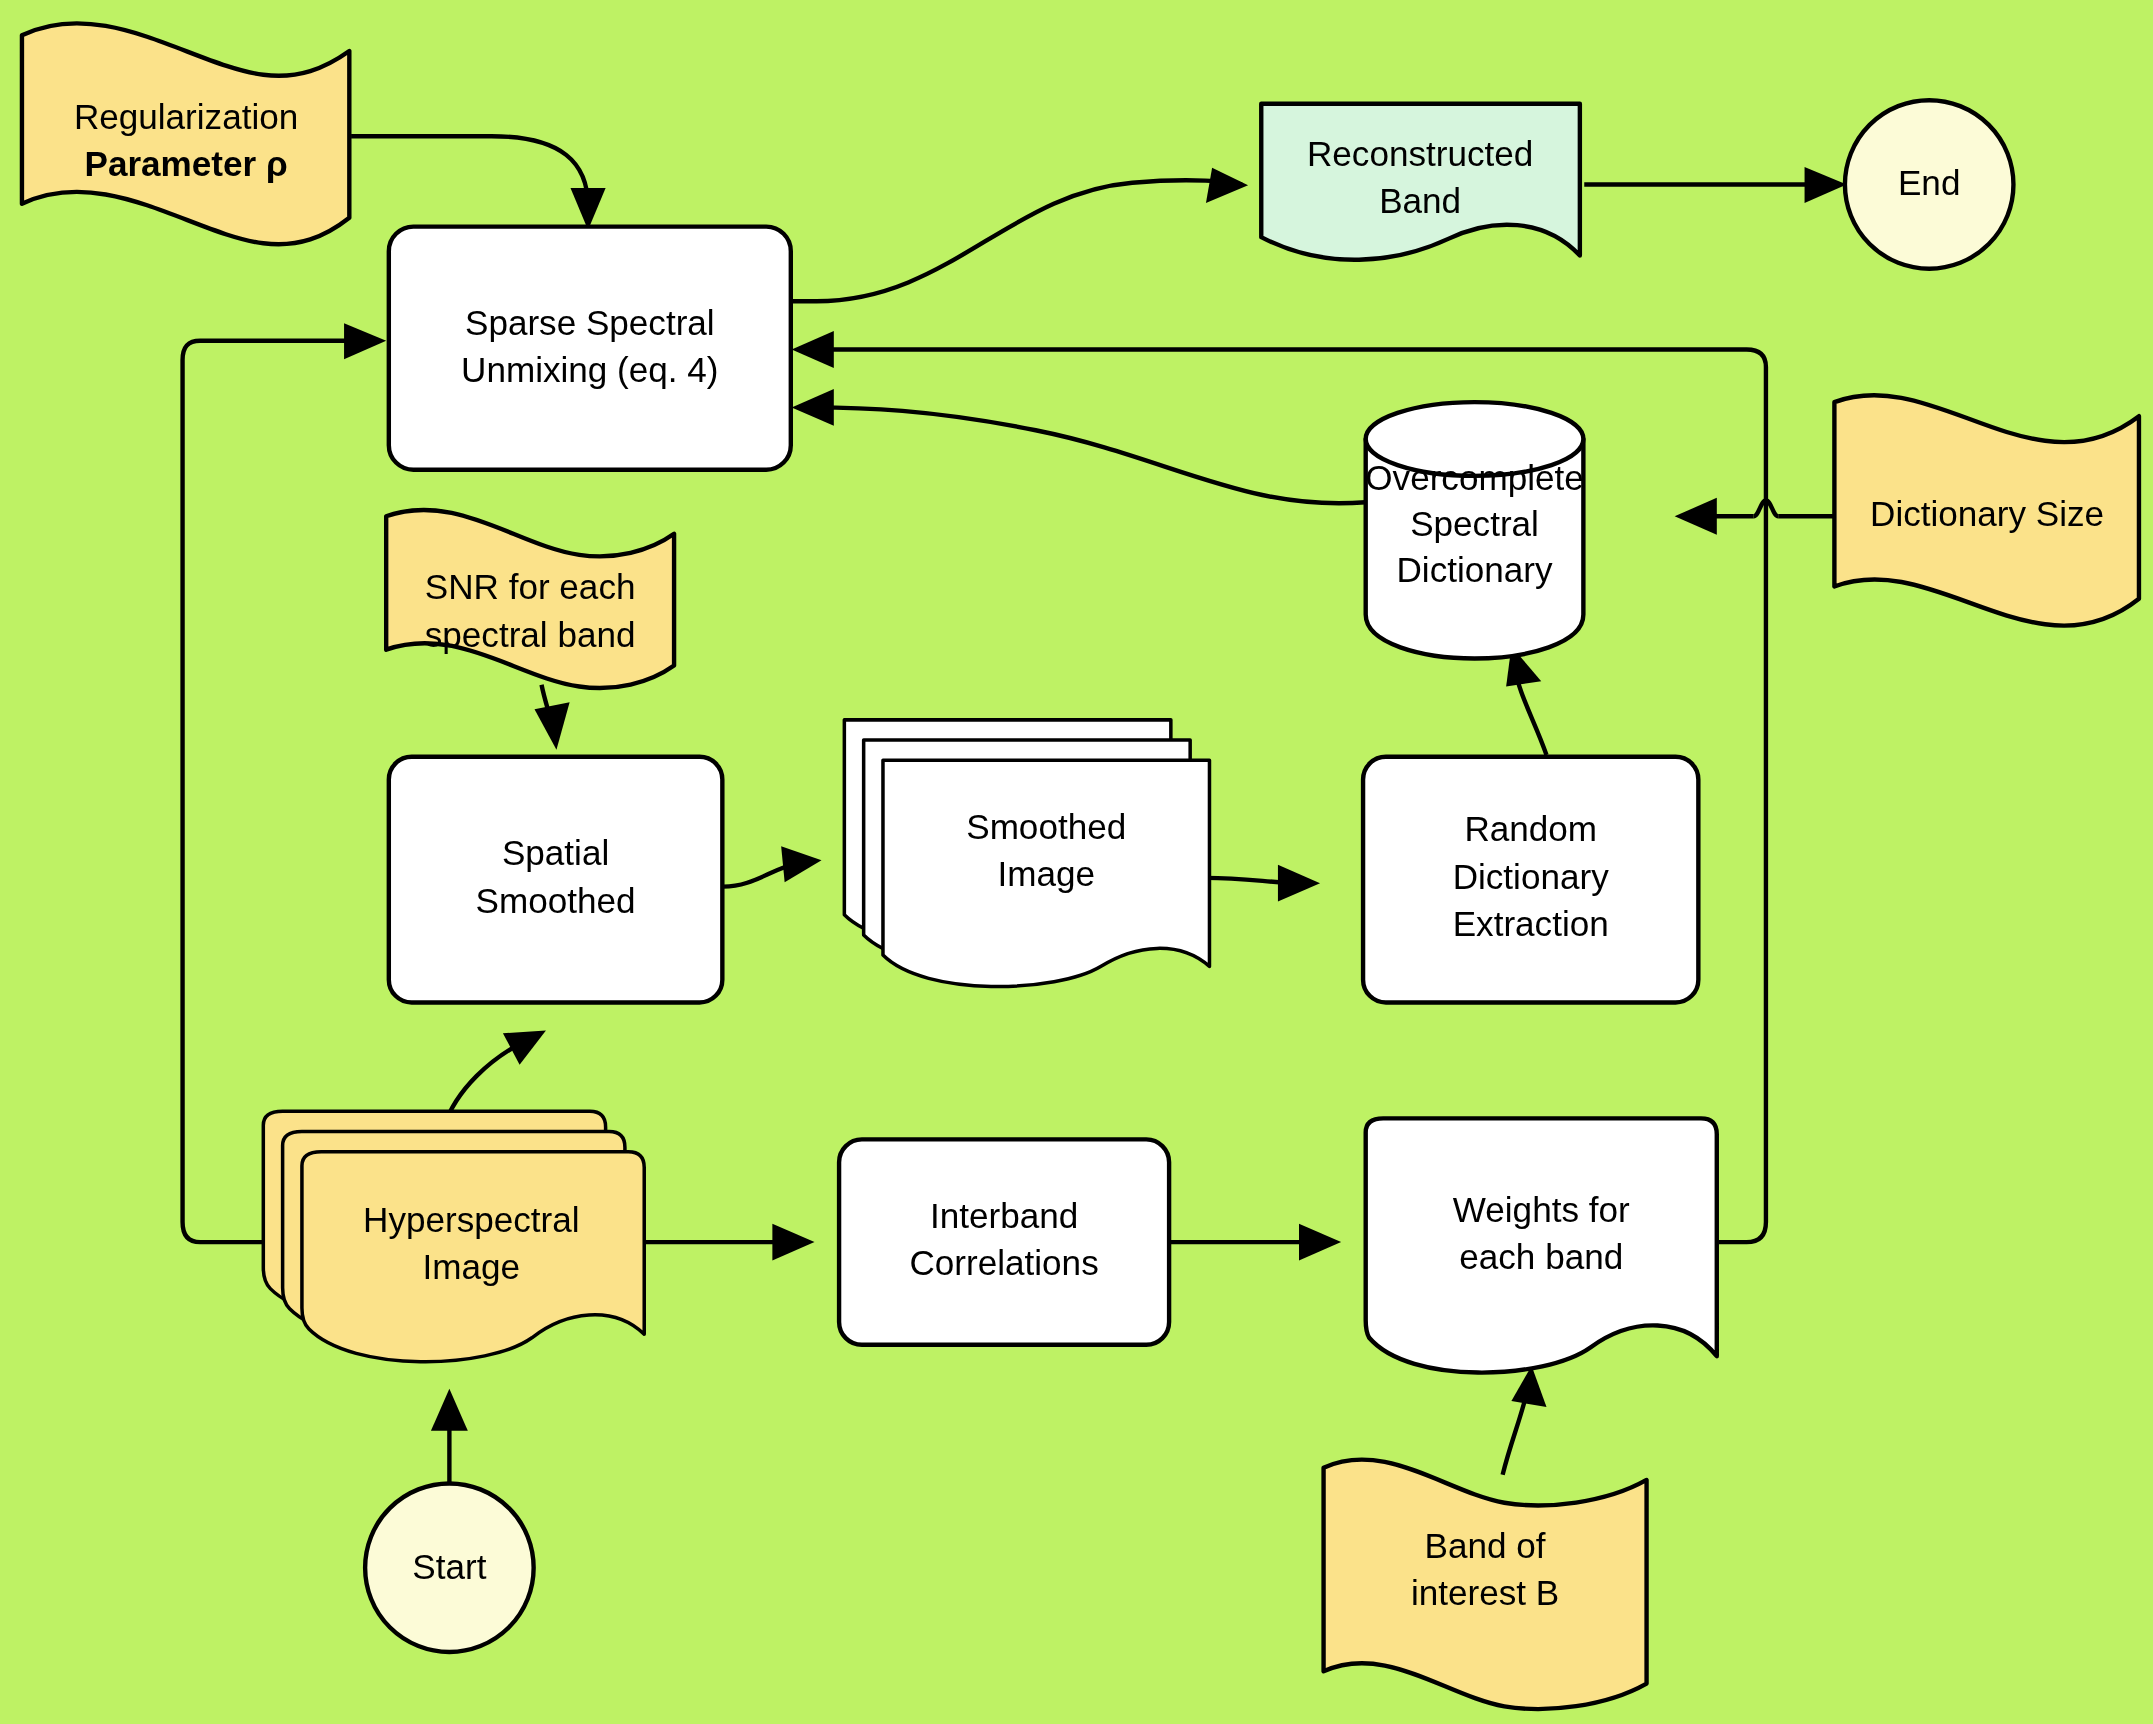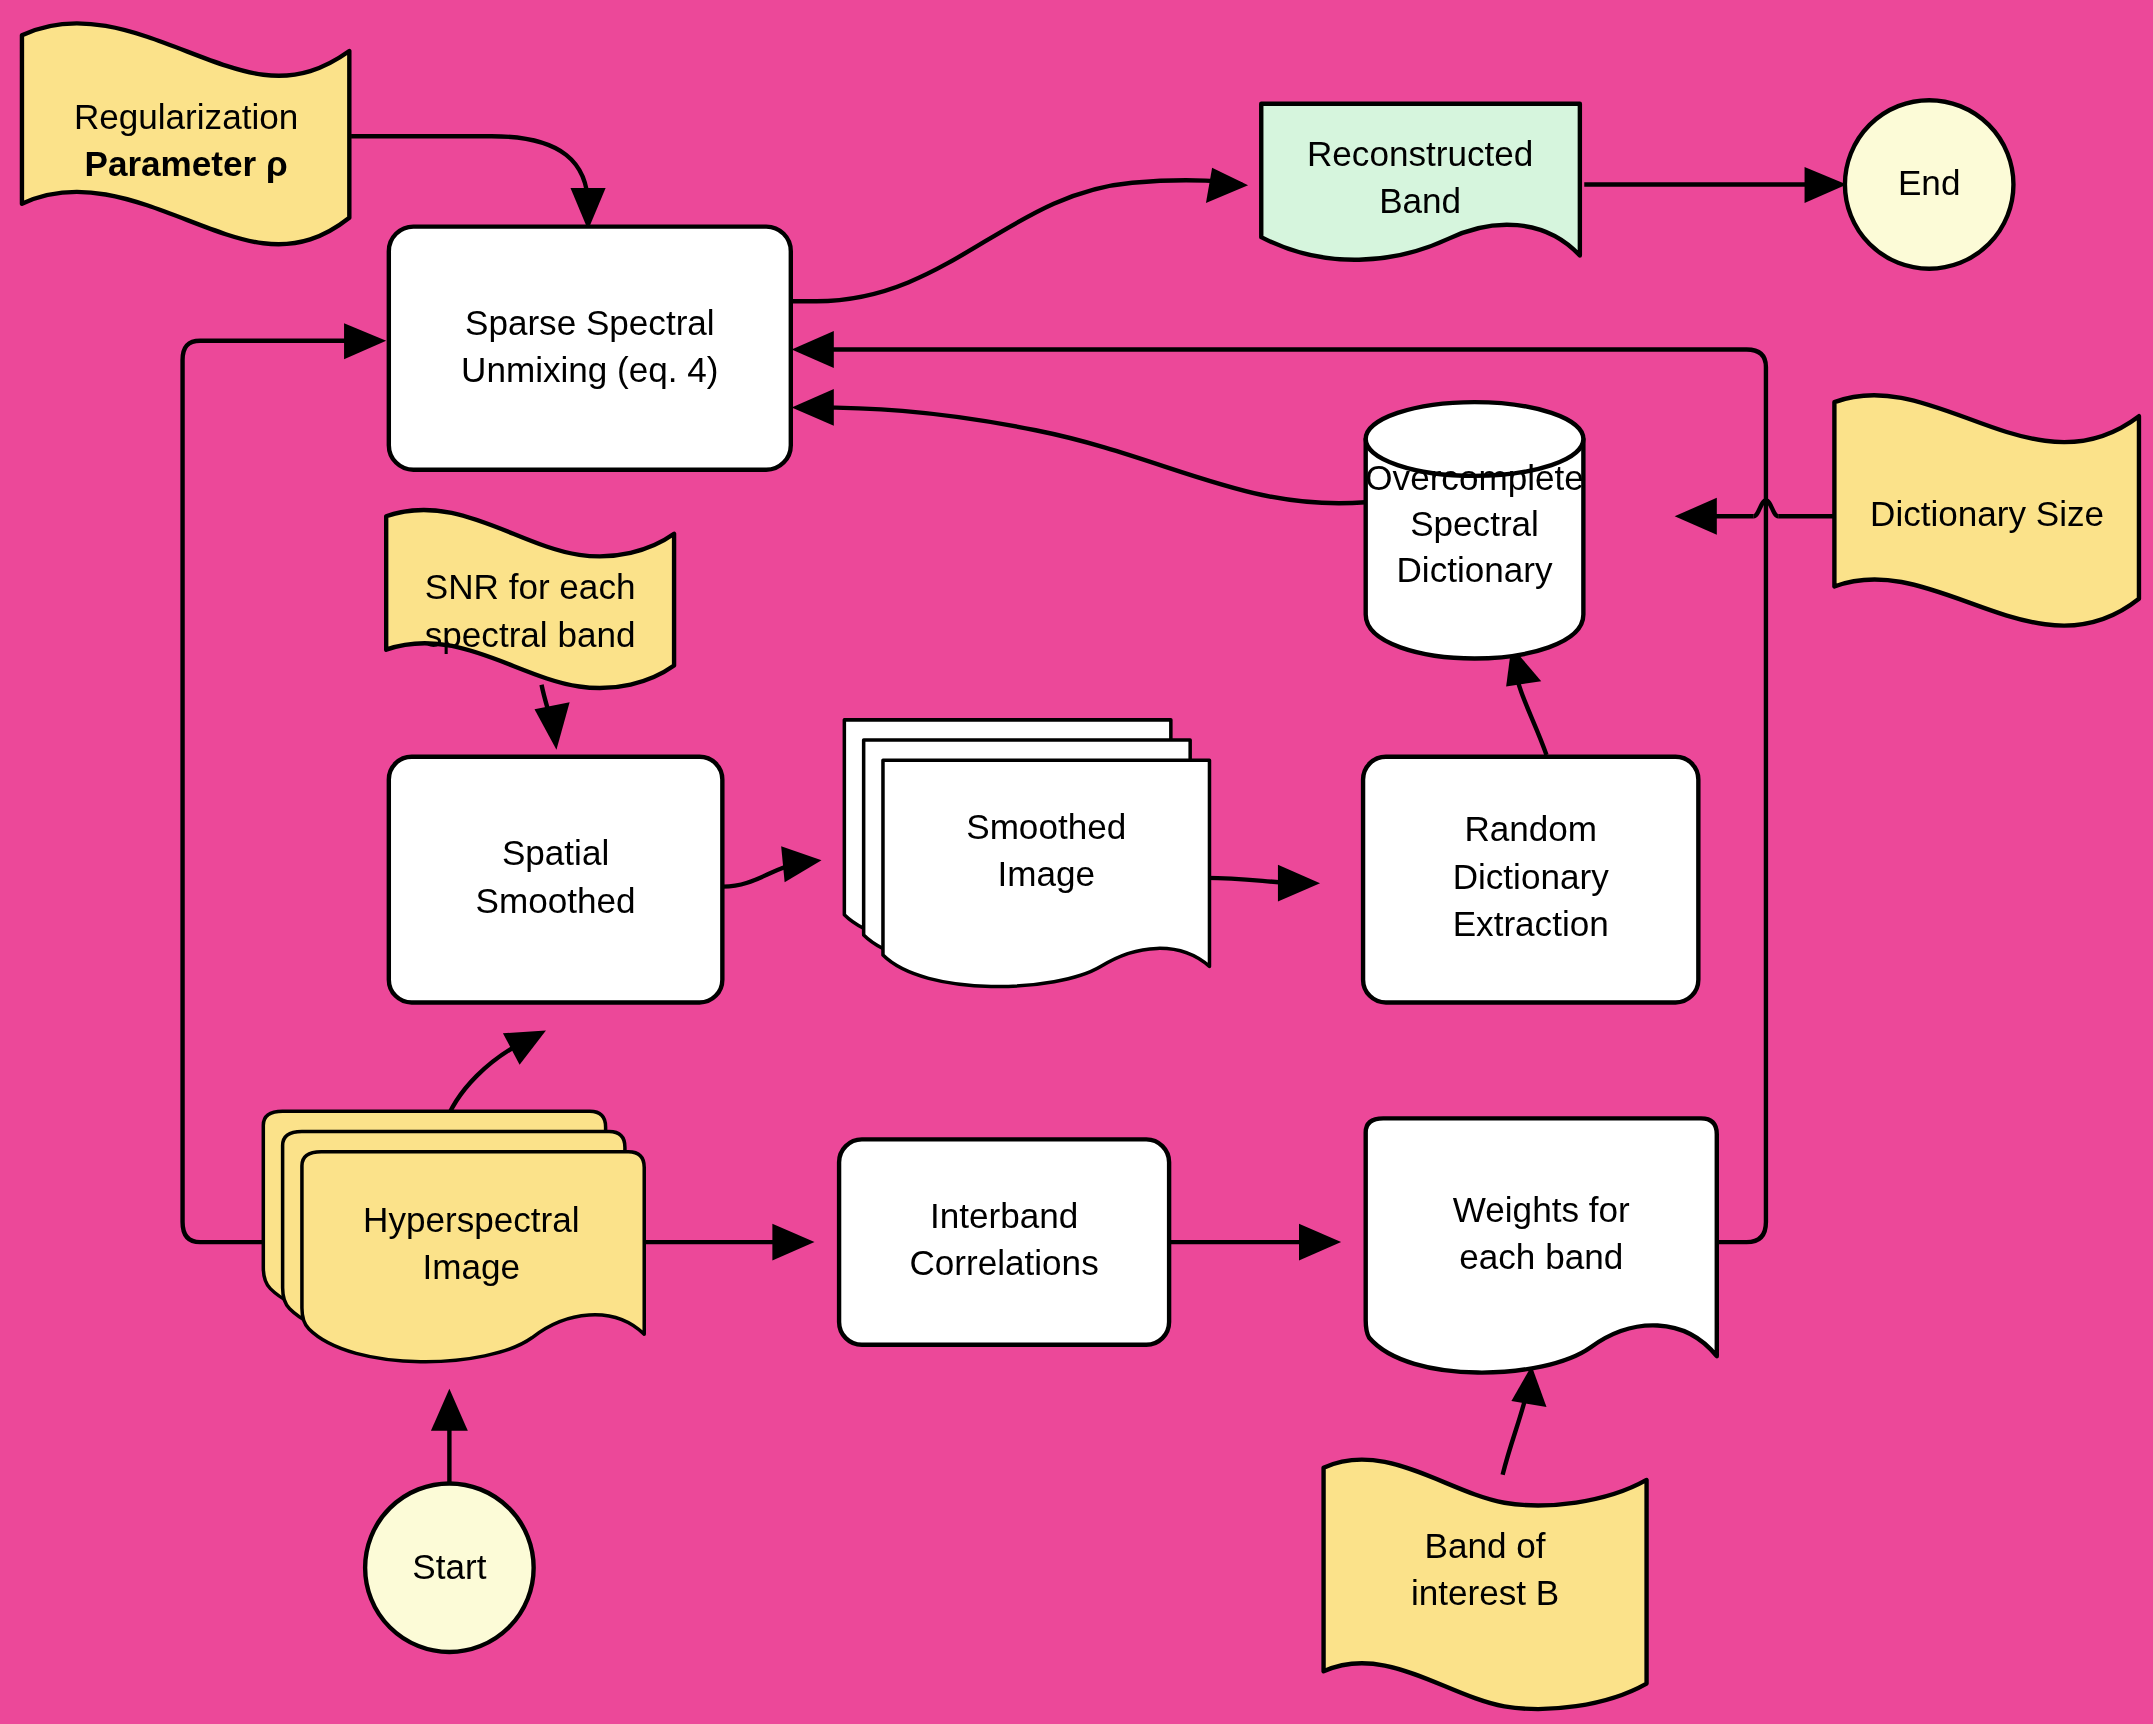--- a/index.html
+++ b/index.html
@@ -7,21 +7,21 @@
     padding: 0;
     background: #ffffff;
   }
   body {
     font-family: "Liberation Sans", sans-serif;
   }
   #canvas-wrap {
     position: relative;
     width: 2153px;
     height: 1725px;
-    background: #ec4899;
+    background: #bef264;
     overflow: hidden;
   }
   svg#flow {
     display: block;
     width: 2153px;
     height: 1725px;
   }
   .shape-fill-yellow { fill: #FBE28A; }
   .shape-fill-green  { fill: #D6F5DD; }
   .shape-fill-pale   { fill: #FCFBD7; }

